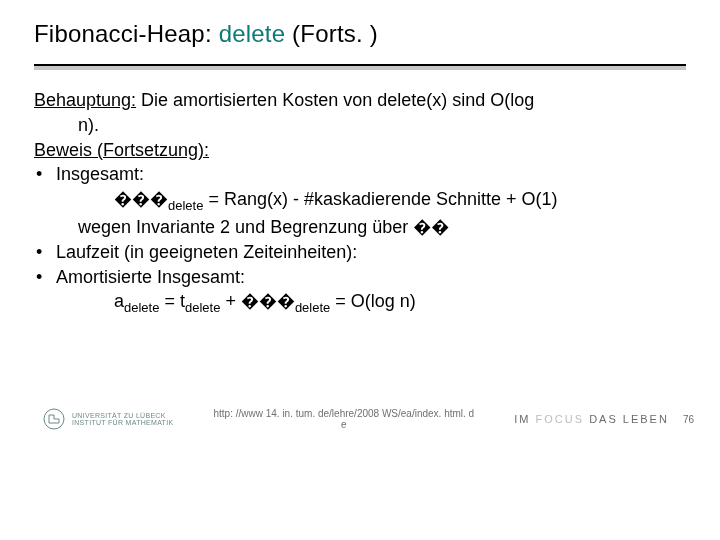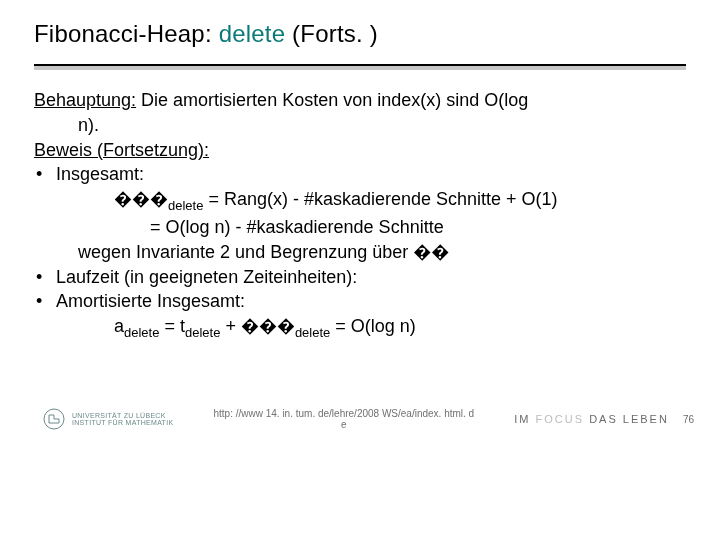--- a/index.html
+++ b/index.html
@@ -98,36 +98,35 @@
 
   <div class="title">
     <span class="black">Fibonacci-Heap: </span><span class="teal">delete</span><span class="black"> (Forts. )</span>
   </div>
   <div class="hr"></div>
   <div class="hr-shadow"></div>
 
   <div class="body">
 
     <div>
-      <span class="underline">Behauptung:</span><span> Die amortisierten Kosten von index(x) sind O(log</span>
+      <span class="underline">Behauptung:</span><span> Die amortisierten Kosten von delete(x) sind O(log</span>
     </div>
     <div class="indent1">n).</div>
 
     <div>
       <span class="underline">Beweis (Fortsetzung):</span>
     </div>
 
     <div class="bullet-row">
       <div class="dot">•</div>
       <div class="txt">Insgesamt:</div>
     </div>
     <div class="eq-indent">
       <span class="placeholder">���</span><span class="sub">delete</span><span> = Rang(x) - #kaskadierende Schnitte + O(1)</span>
     </div>
-    <div class="eq-indent2">= O(log n) - #kaskadierende Schnitte</div>
     <div class="indent1">
       <span>wegen Invariante 2 und Begrenzung über </span><span class="placeholder">��</span>
     </div>
 
     <div class="bullet-row">
       <div class="dot">•</div>
       <div class="txt">Laufzeit (in geeigneten Zeiteinheiten):</div>
     </div>
 
     <div class="bullet-row">

